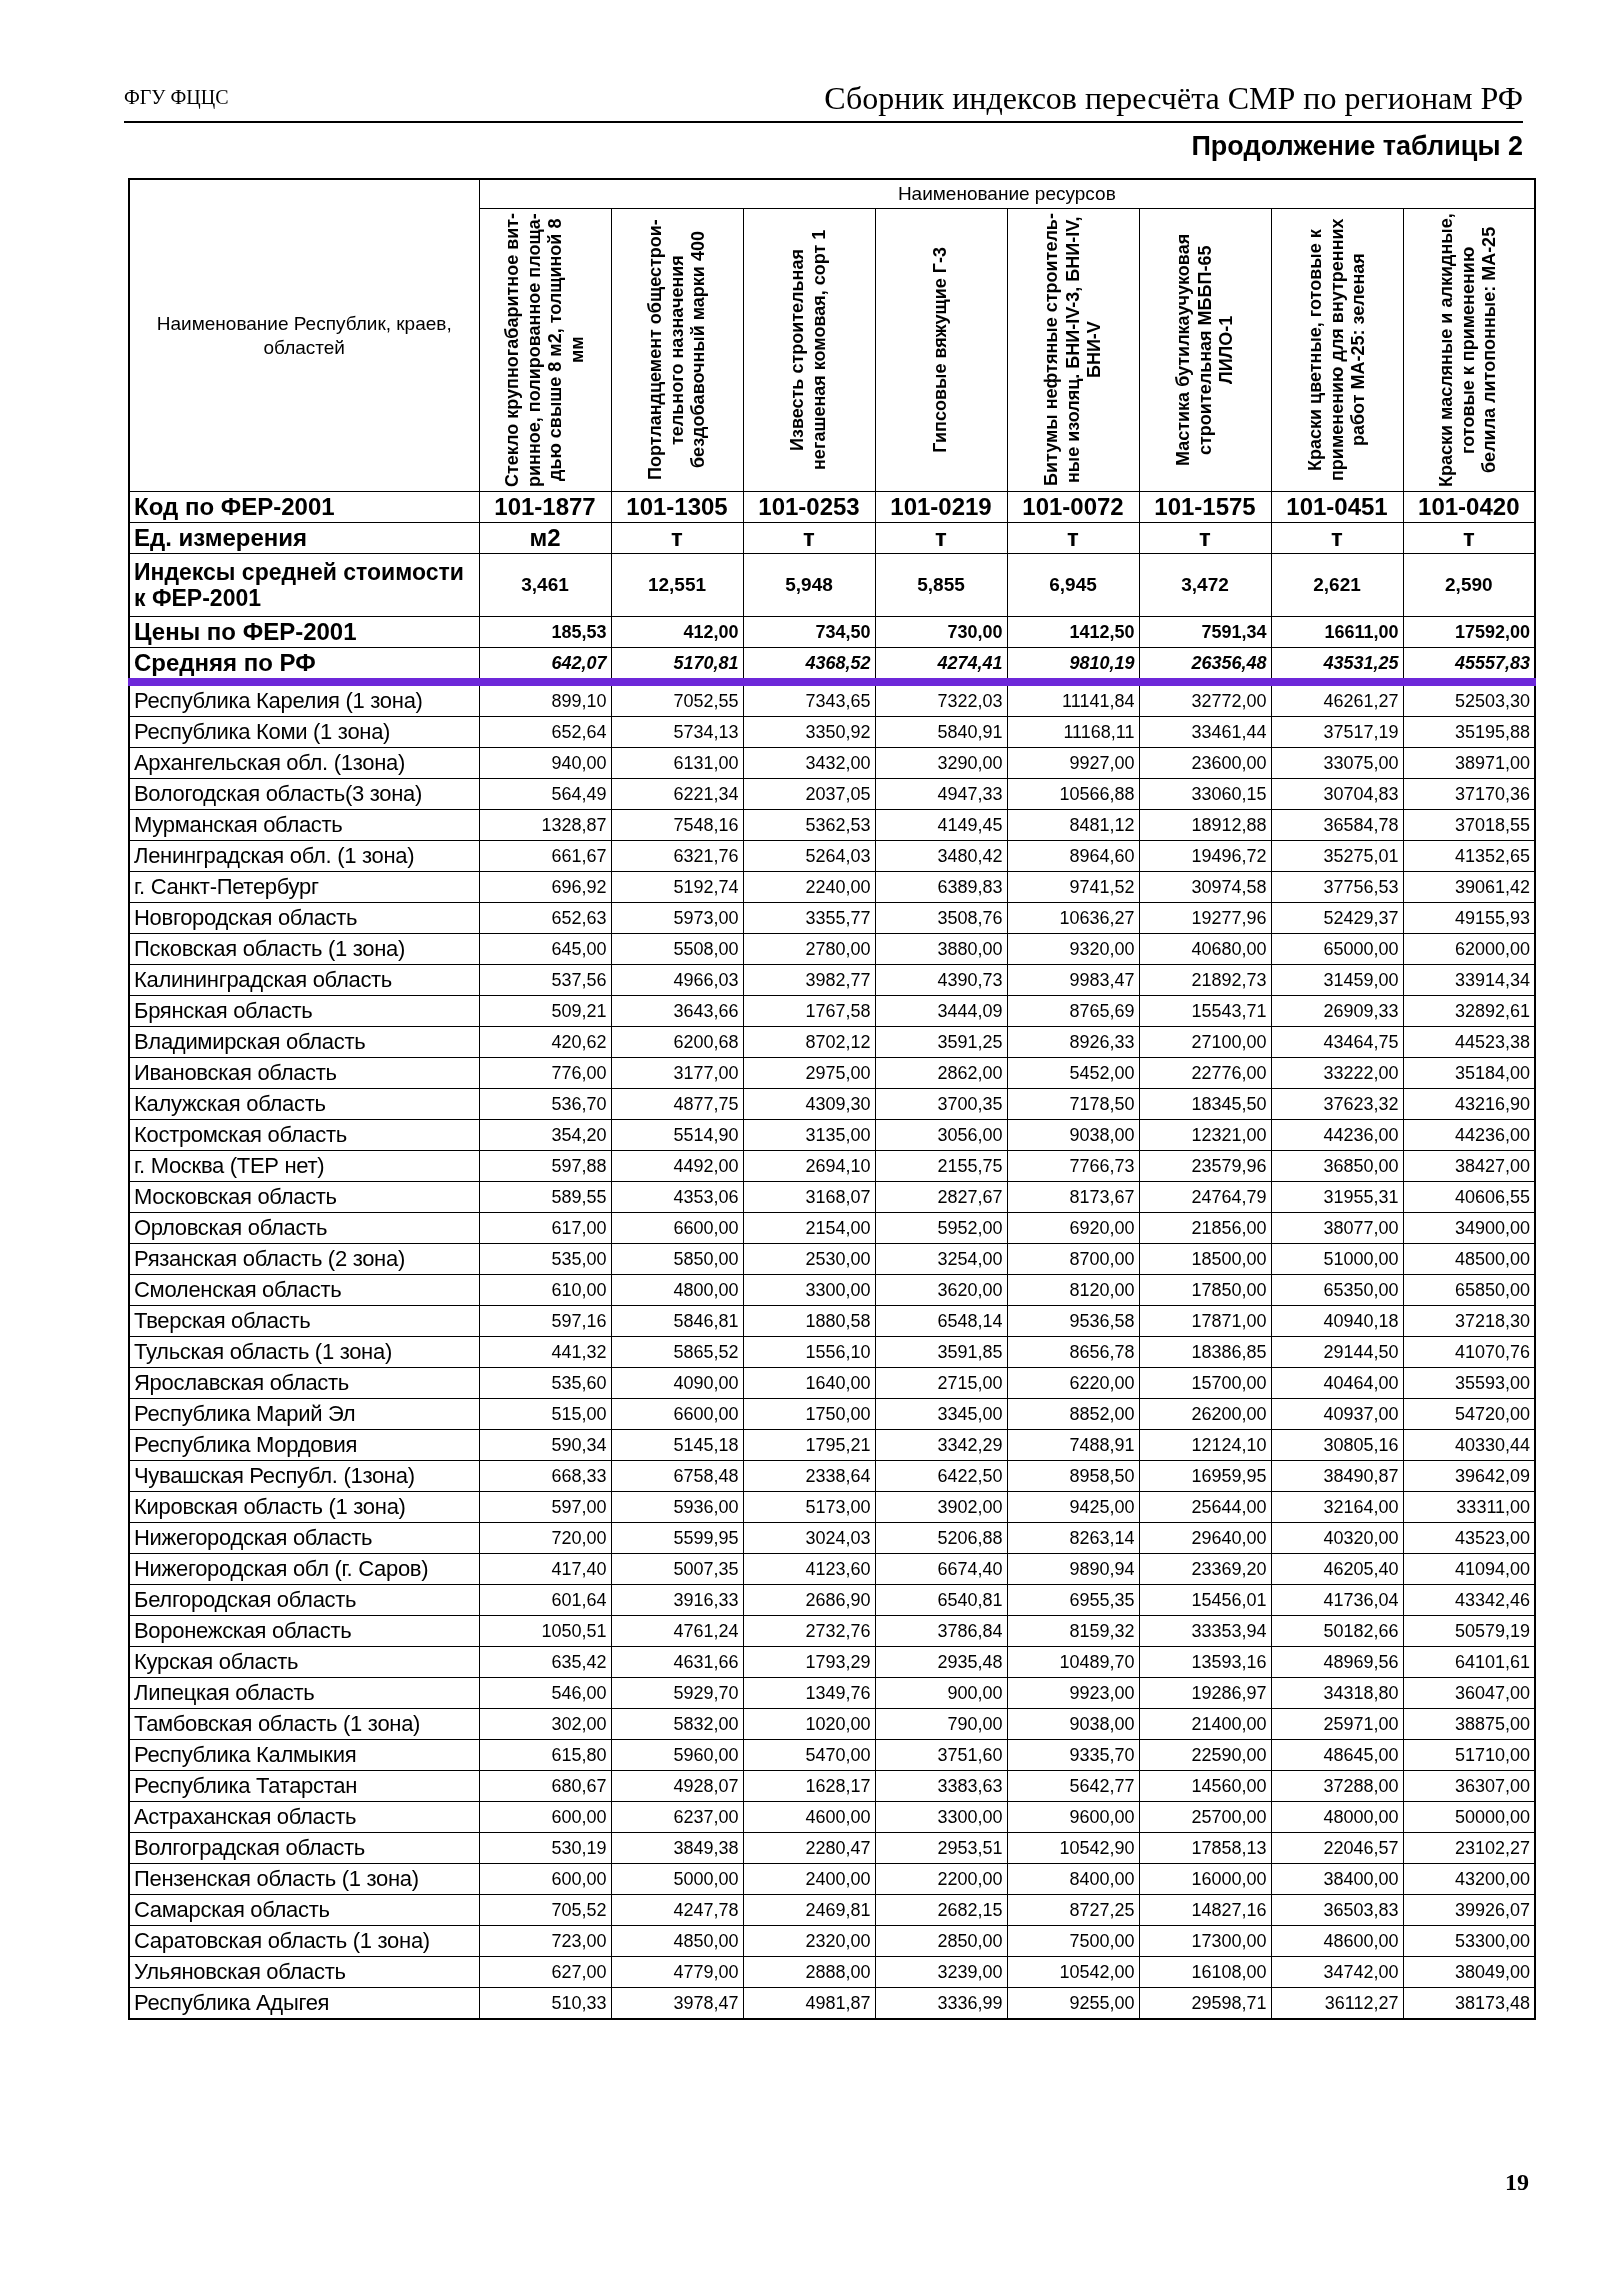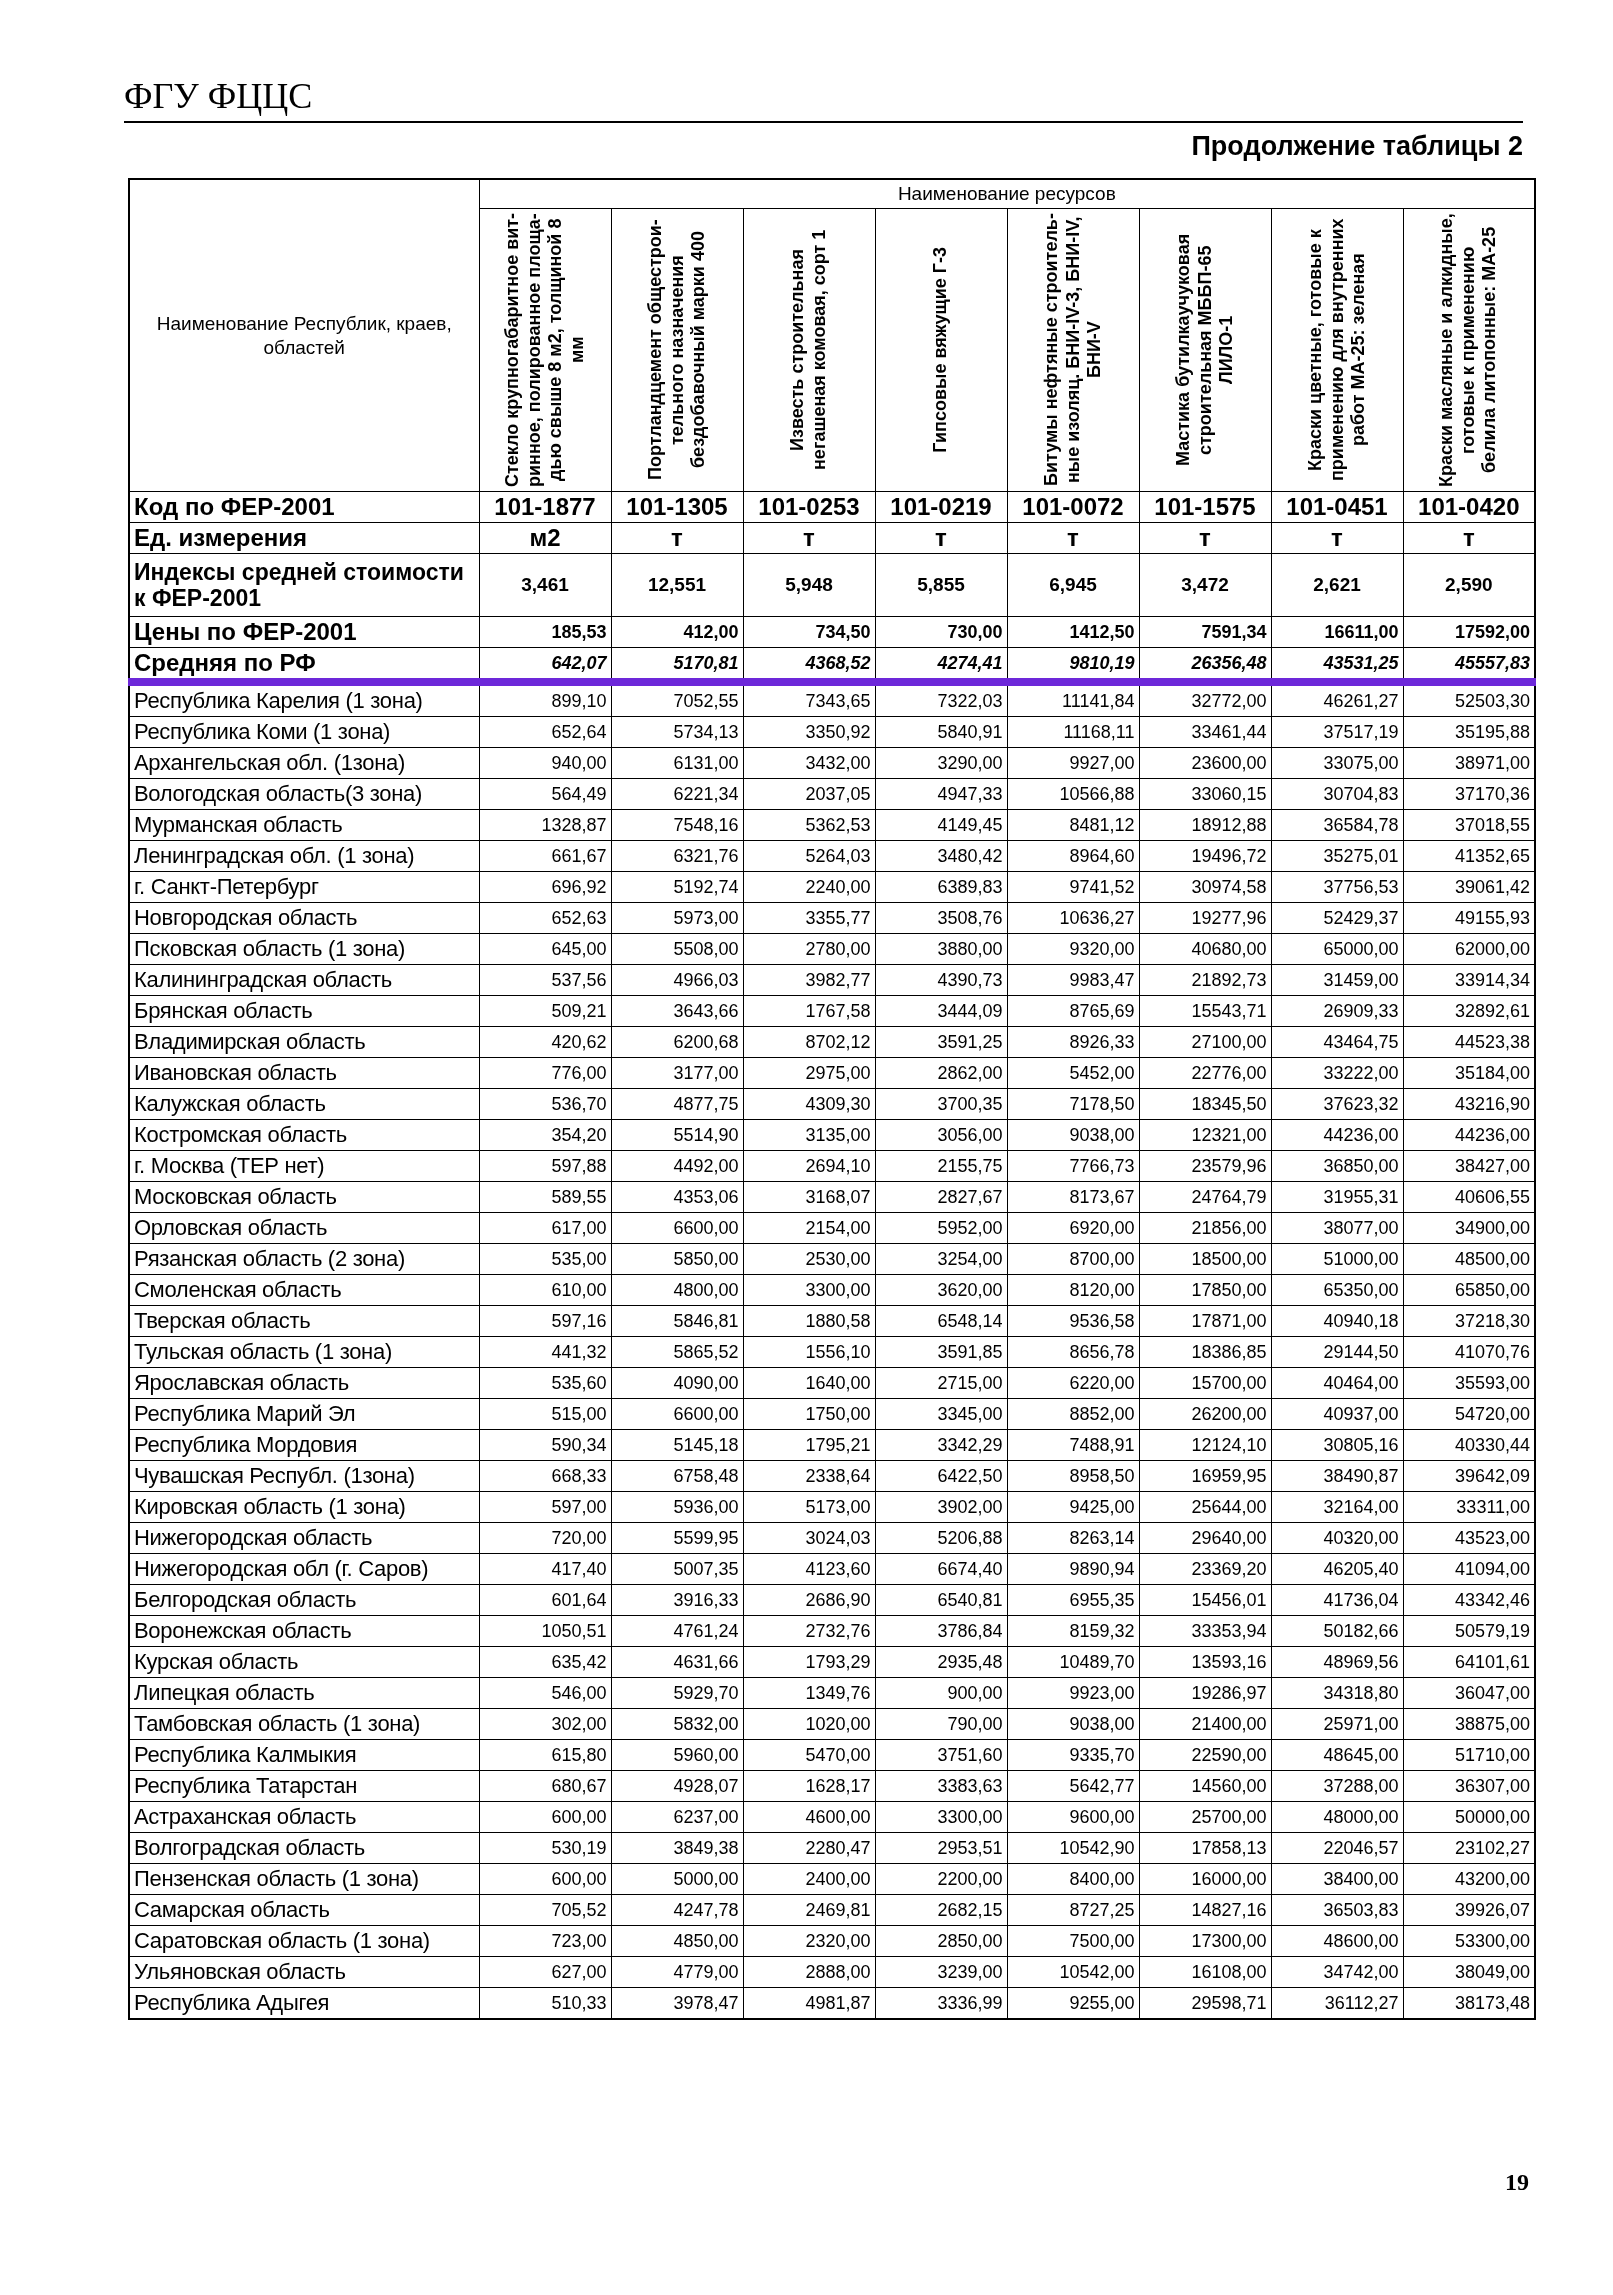--- a/index.html
+++ b/index.html
@@ -1,18 +1,18 @@
 <!DOCTYPE html>
 <html style="font-size:10.8px"><head>
 <meta charset="utf-8">
 <style>
   html, body { margin:0; padding:0; background:#ffffff; }
   body { width:1614px; height:2295px; position:relative; font-family:"Liberation Sans", sans-serif; color:#000; overflow:hidden; }
   .page-header { position:absolute; left:124px; top:74px; width:1399px; height:47px; border-bottom:2.7px solid #000; }
-  .hdr-left { position:absolute; left:0; bottom:4px; font-family:"Liberation Serif", serif; font-size:36px; }
+  .hdr-left { position:absolute; left:0; bottom:12px; font-family:"Liberation Serif", serif; font-size:20px; }
   .hdr-right { position:absolute; right:0; bottom:4px; font-family:"Liberation Serif", serif; font-size:32px; }
   .continuation { position:absolute; right:91px; top:131px; font-size:27px; font-weight:bold; }
   table.main { position:absolute; left:128px; top:178px; width:1406px; border-collapse:collapse; table-layout:fixed; border:2.7px solid #000; }
   table.main td, table.main th { border:1.3px solid #000; padding:0 4px; overflow:hidden; white-space:nowrap; }
   col.c-name { width:350px; }
   col.c-val { width:132px; }
   .hdr-region { font-weight:normal; font-size:19px; text-align:center; white-space:normal !important; line-height:1.25;margin-left:48px; }
   .hdr-group { font-weight:normal; font-size:19px; text-align:center; height:28px; }
   .hdr-res { height:282px; vertical-align:middle; padding:0 !important; position:relative; }
   .vtext { writing-mode:vertical-rl; transform:rotate(180deg); font-size:18px; line-height:1.2; text-align:center; white-space:normal; max-height:276px; margin:auto; display:block; }
@@ -32,20 +32,21 @@
   .data-row td { height:30px; font-size:21.5px; border-top:2px solid #000; }
   .data-row td.lbl { text-align:left; font-size:22px; letter-spacing:-0.3px;margin-top:38px; }
   .data-row td.val { text-align:right; font-size:18px; }
   .page-number { position:absolute; right:85px; top:2169px; font-family:"Liberation Serif", serif; font-weight:bold; font-size:24px; }
 </style>
 </head>
 <body>
 
 <div class="page-header">
   <span class="hdr-left">ФГУ ФЦЦС</span>
+  <span class="hdr-right">Сборник индексов пересчёта СМР  по регионам РФ</span>
 </div>
 
 <div class="continuation">Продолжение таблицы 2</div>
 
 <table class="main">
   <colgroup>
     <col class="c-name">
     <col class="c-val">
       <col class="c-val">
       <col class="c-val">

